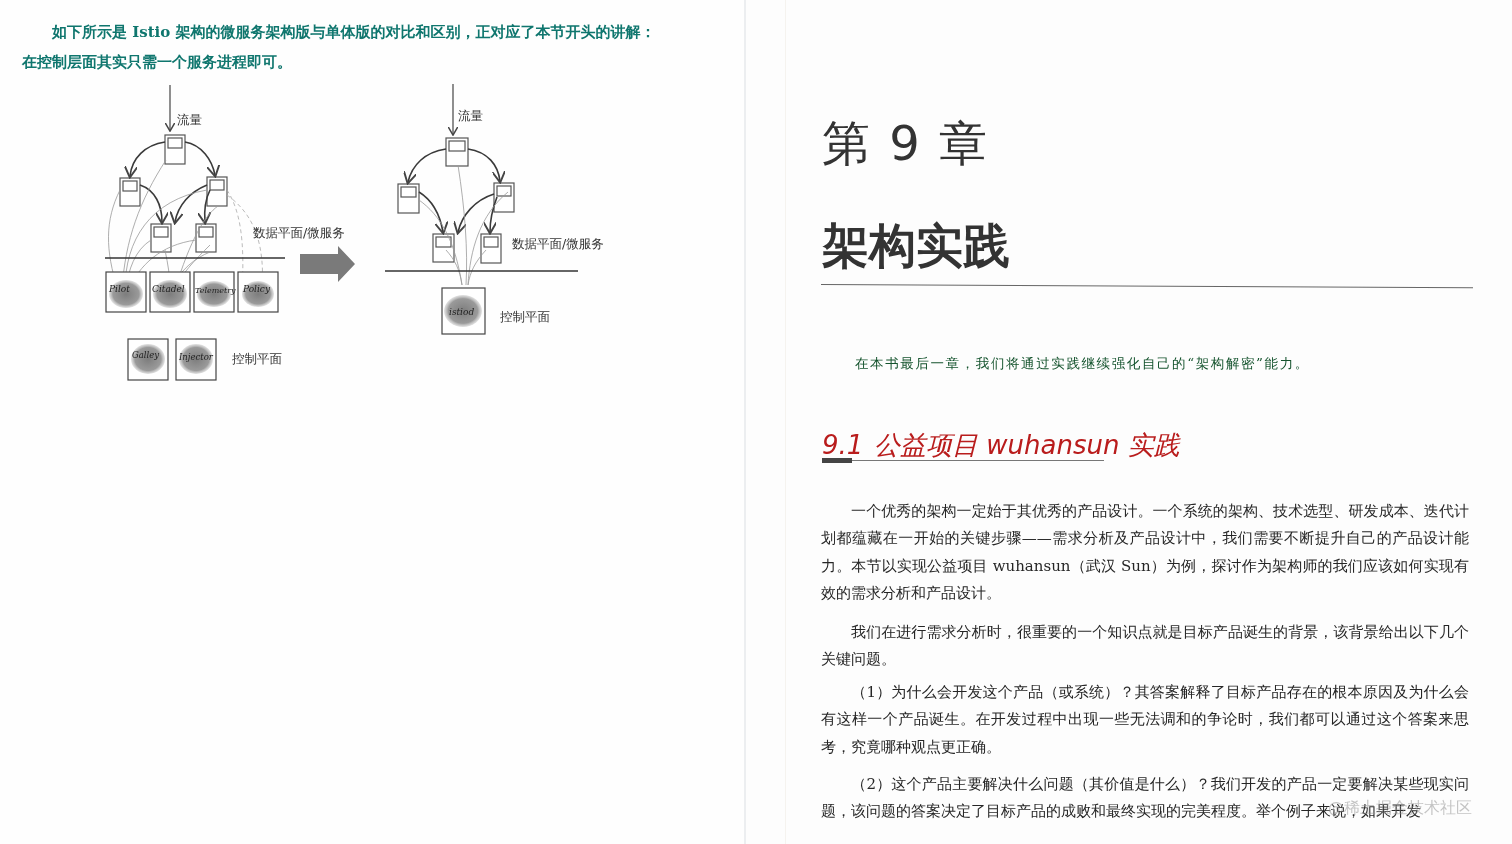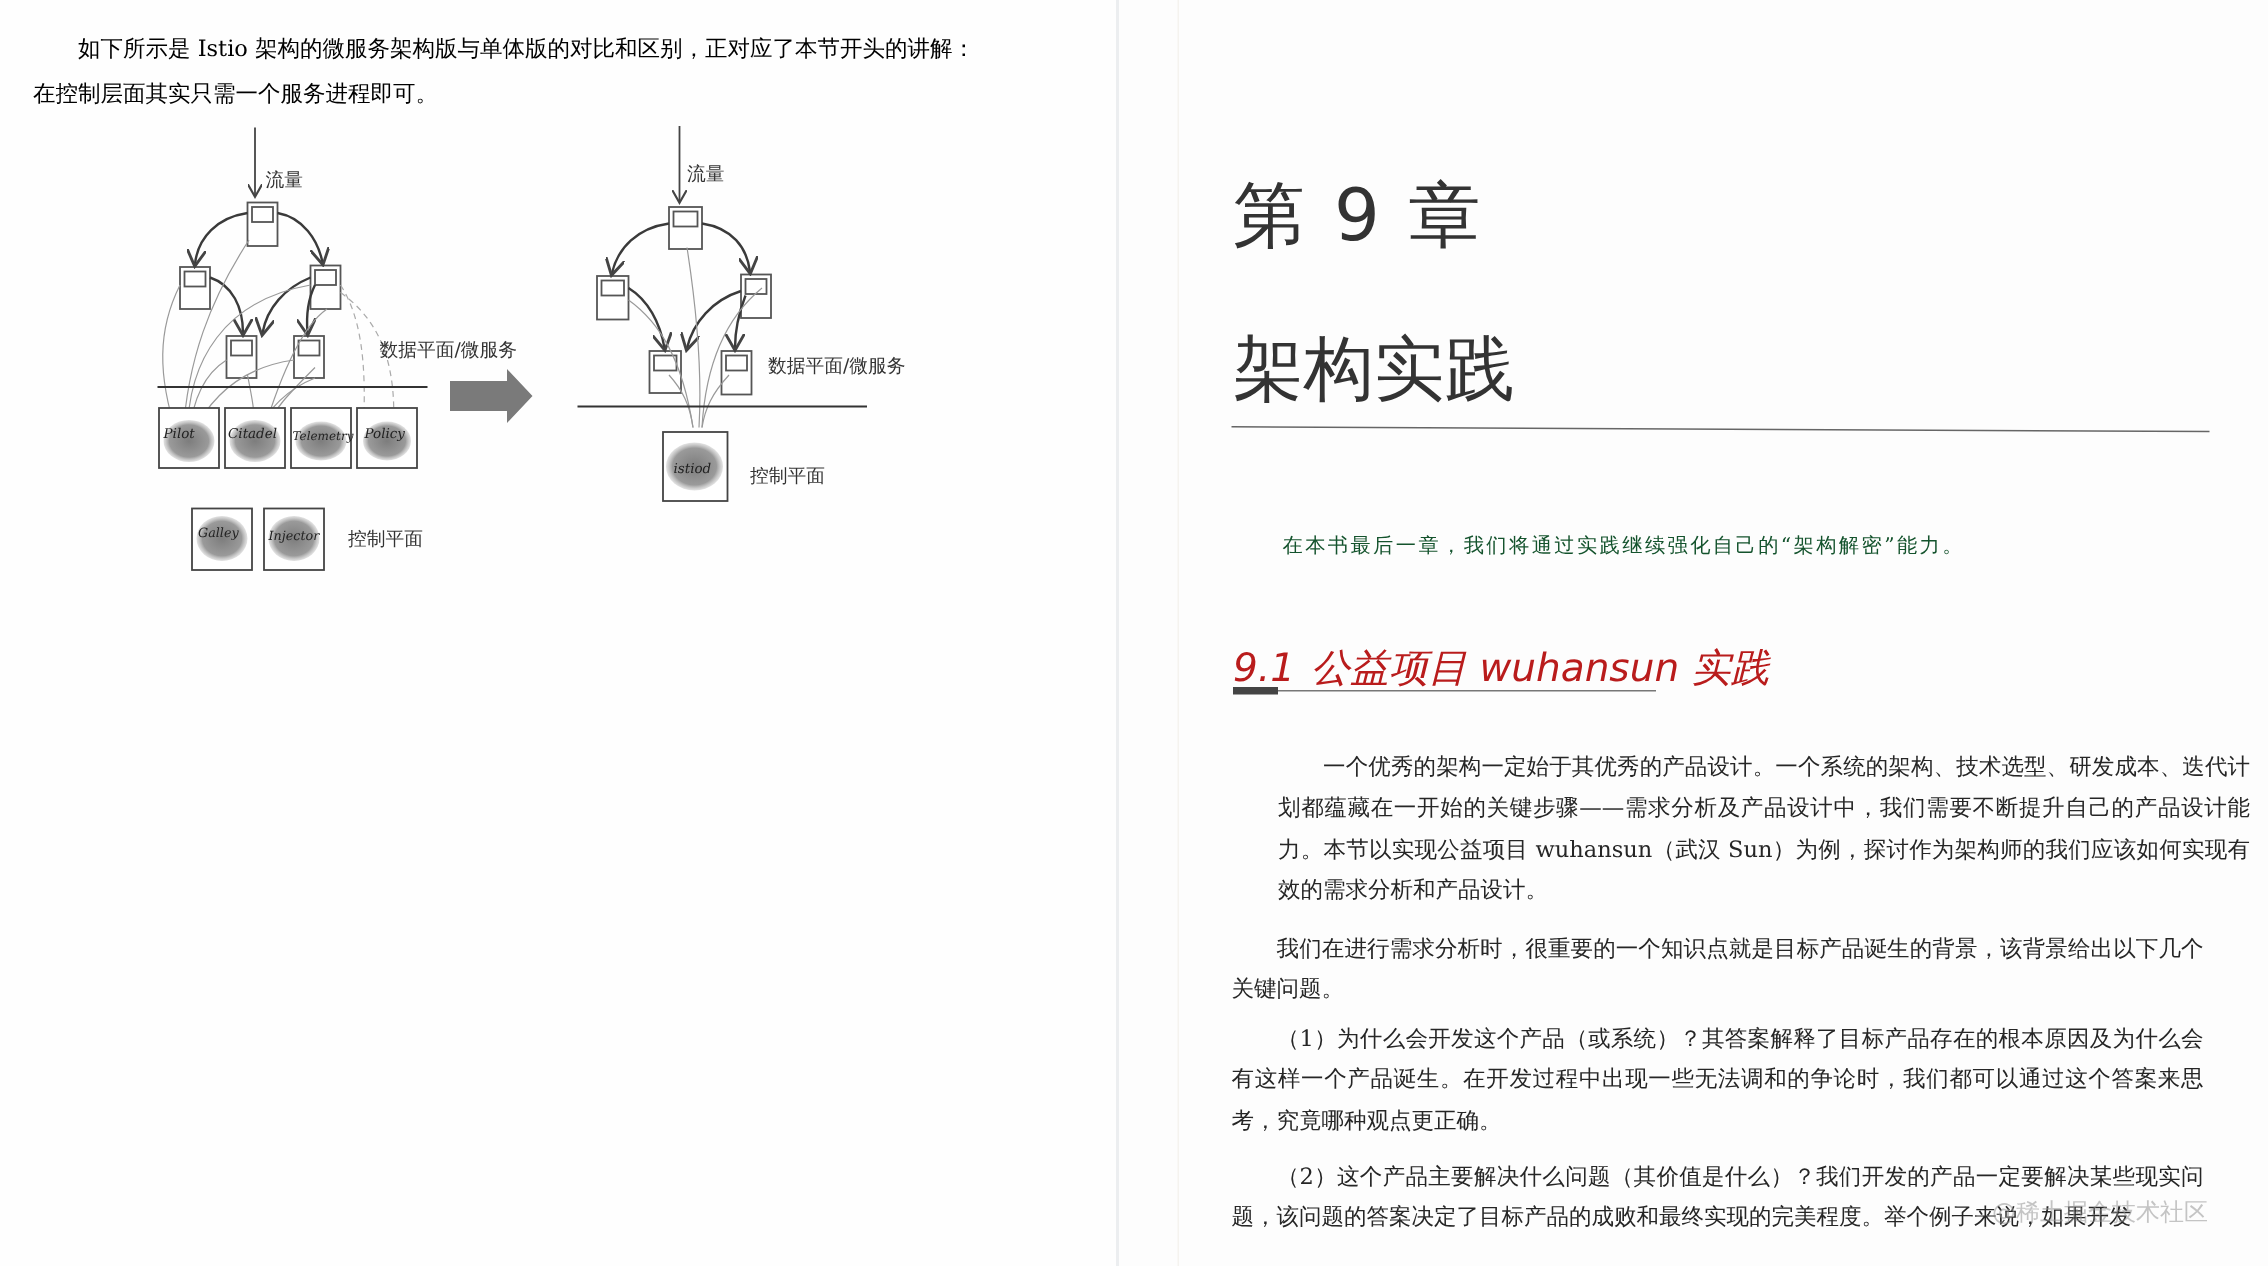--- a/index.html
+++ b/index.html
@@ -10,40 +10,40 @@
       color: #2a2a2a;
     }
     .page { position: absolute; top: 0; height: 844px; }
     .page-left { left: 0; width: 745px; background: #fefefe; }
     .page-right { left: 746px; width: 766px; background: #fdfdfd; }
     .gutter { position: absolute; left: 744px; top: 0; width: 2px; height: 844px; background: #eceef0; }
     .gutter2 { position: absolute; left: 785px; top: 0; width: 1px; height: 844px; background: #f5f3ef; }
 
     .para-left {
       position: absolute; left: 22px; top: 17px; width: 660px;
-      font-size: 15px; line-height: 30px; color: #000000;
+      font-size: 15px; line-height: 30px; color: #0f766e; font-weight: bold;
     }
     .para-left .indent { display: inline-block; width: 30px; }
 
     .diagram { position: absolute; left: 0; top: 0; width: 745px; height: 844px; }
     .diagram svg { position: absolute; left: 0; top: 0; }
     .dlabel {
       position: absolute; font-family: "DejaVu Sans", "Liberation Sans", sans-serif;
       font-size: 12.5px; color: #333; white-space: nowrap; margin-top: 16px;
     }
 
     .ch-num {
       position: absolute; left: 822px; top: 112px;
       font-family: "DejaVu Sans", "Liberation Sans", sans-serif;
       font-size: 48px; color: #333; letter-spacing: 2px;
     }
     .ch-title {
       position: absolute; left: 822px; top: 215px;
       font-family: "DejaVu Sans", "Liberation Sans", sans-serif;
-      font-size: 47px; color: #333;
+      font-size: 47px; color: #333; font-weight: bold;
     }
     .ch-rule {
       position: absolute; left: 821px; top: 284px; width: 652px; height: 1px;
       background: #666; transform: rotate(0.28deg); transform-origin: left;
     }
     .intro {
       position: absolute; left: 855px; top: 355px;
       font-size: 13.5px; color: #14532d; letter-spacing: 1.6px;
     }
     .sec-head {
@@ -54,21 +54,21 @@
     .sec-head .num { display: inline-block; width: 52px; }
     .sec-rule { position: absolute; left: 822px; top: 460px; width: 282px; height: 1px; background: #777; }
     .sec-rule-thick { position: absolute; left: 822px; top: 458px; width: 30px; height: 5px; background: #444; }
 
     .body-text {
       position: absolute; left: 821px; width: 648px;
       font-size: 15px; line-height: 27.3px; color: #262626;
       text-align: justify;
     }
     .body-text .indent { display: inline-block; width: 30px; }
-    .p1 { top: 498px; margin-left: 31px; }
+    .p1 { top: 498px; }
     .p2 { top: 619px; }
     .p3 { top: 679px; }
     .p4 { top: 771px; }
 
     .watermark {
       position: absolute; left: 1328px; top: 798px;
       font-family: "DejaVu Sans", "Liberation Sans", sans-serif;
       font-size: 16px; color: rgba(150,150,150,0.55); white-space: nowrap;
     }
   </style>

